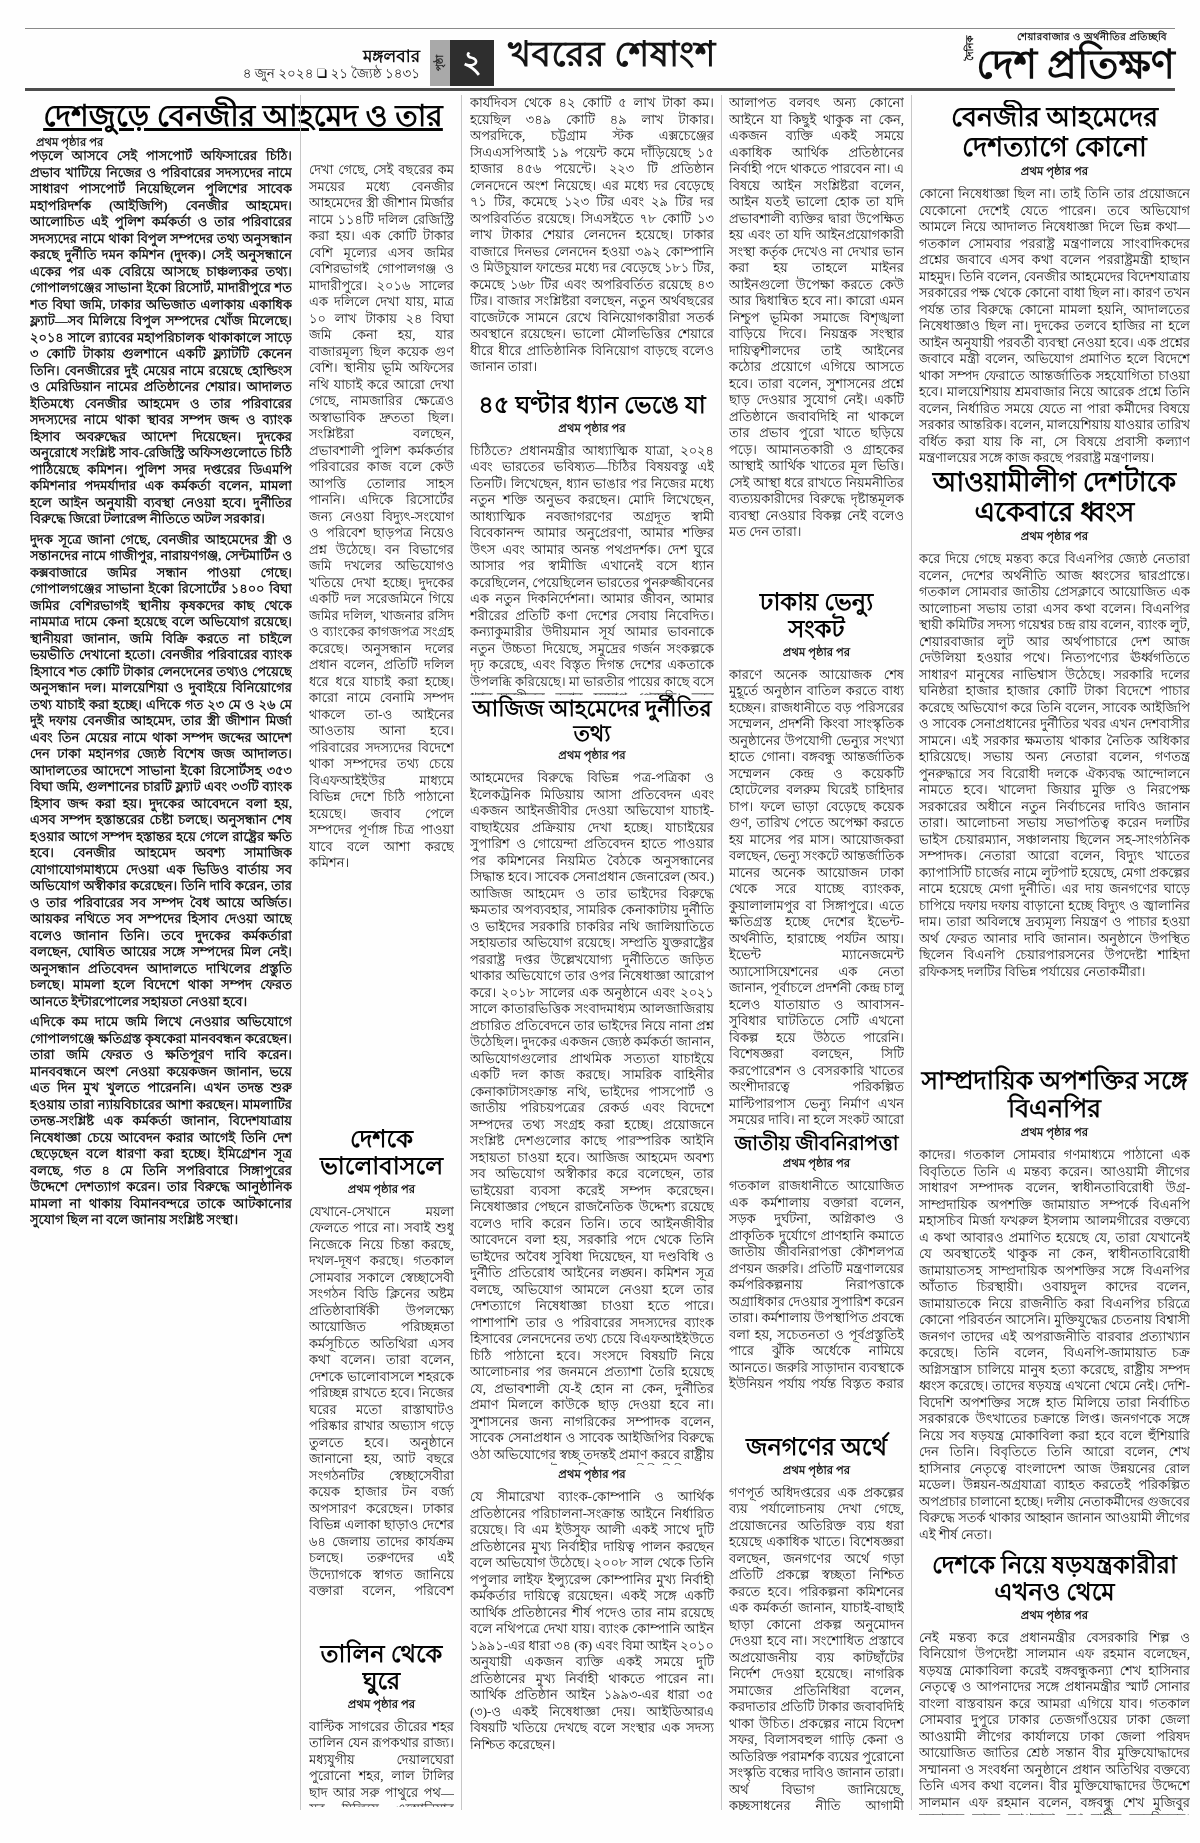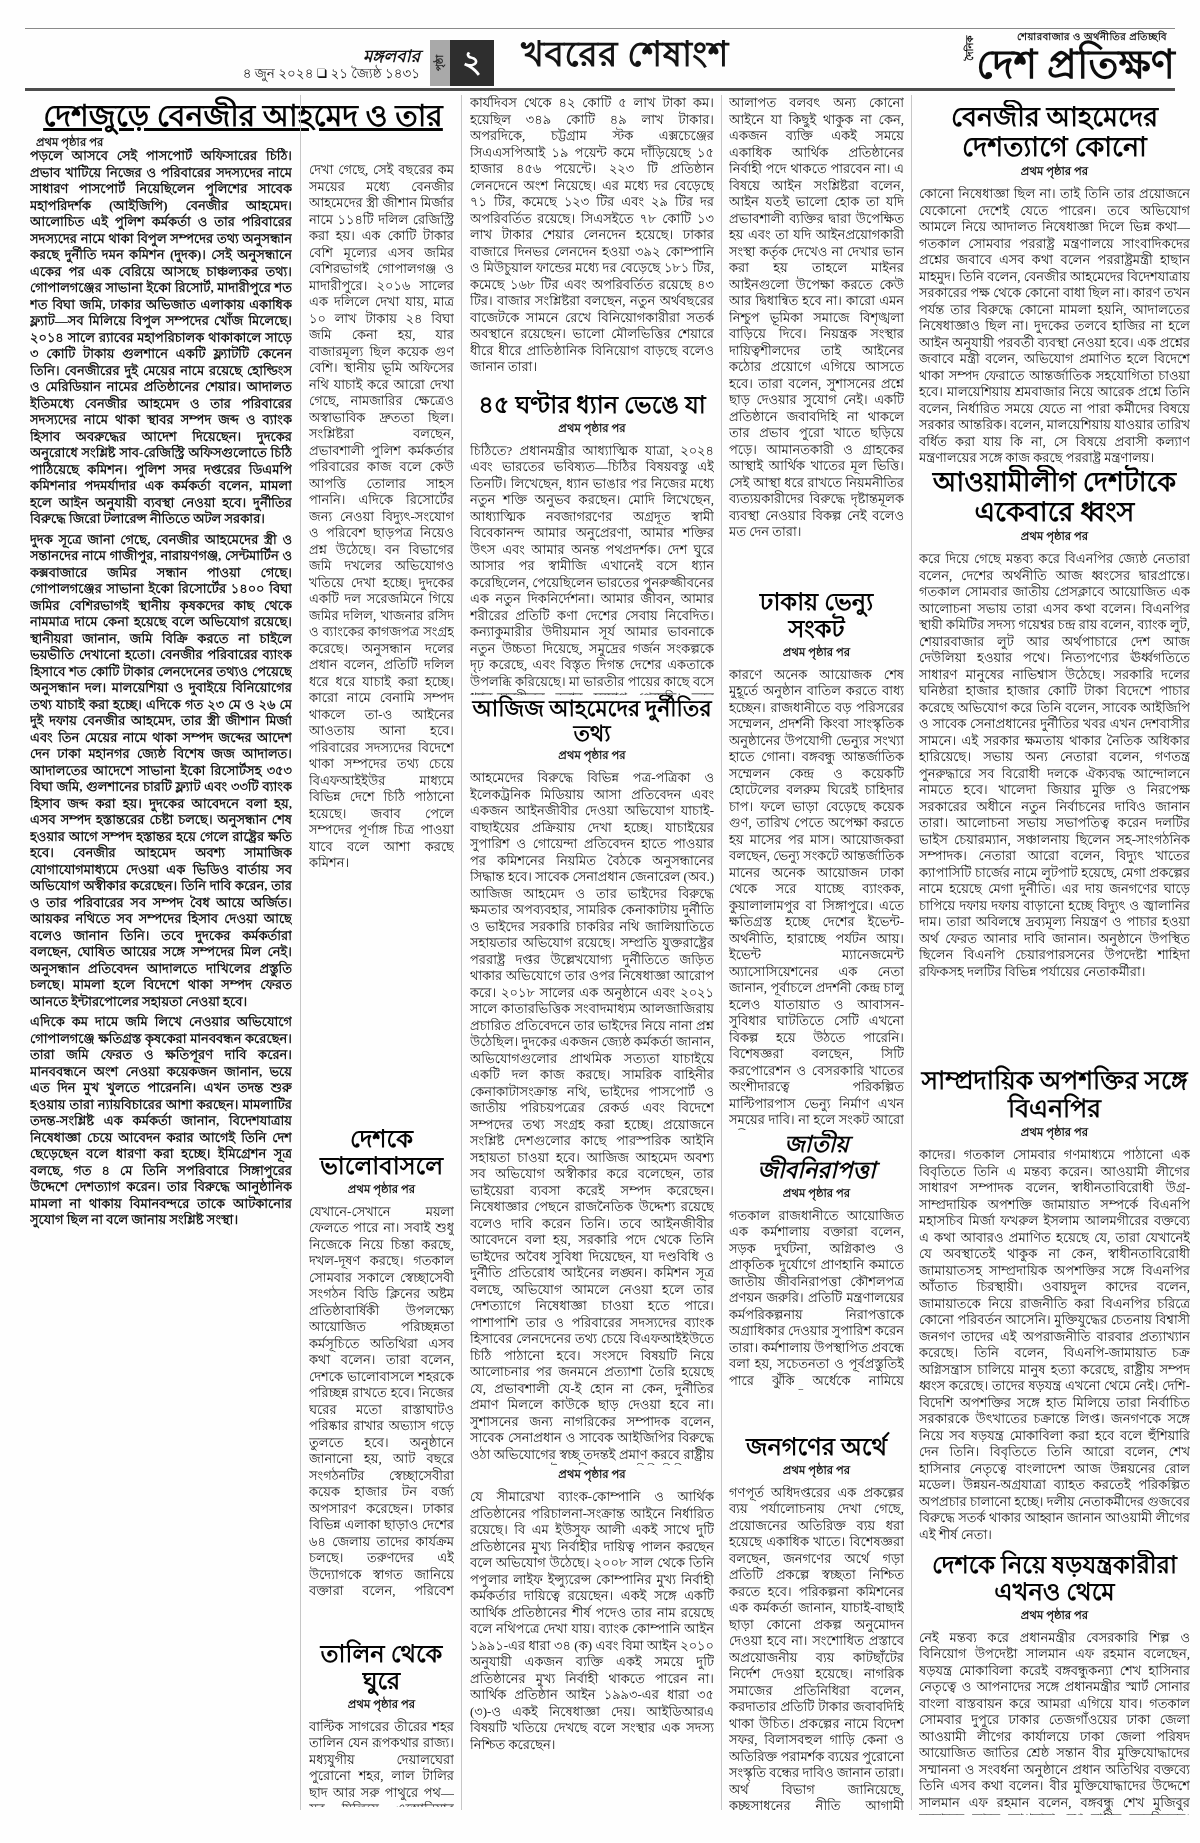--- a/index.html
+++ b/index.html
@@ -6,40 +6,40 @@
   body{background:#e8e8e8;}
   .page{
     position:relative; width:1200px; height:1843px; margin:0 auto;
     background:#fefefe; color:#141414; overflow:hidden;
     font-family:"Liberation Serif","DejaVu Serif",serif;
   }
   
   .top-rule{position:absolute; left:25px; right:25px; top:28px; height:1px; background:#8a8a8a;}
   .header{position:absolute; left:25px; right:25px; top:30px; height:56px; display:flex; align-items:flex-end;}
   .dateblock{width:395px; text-align:right; padding-bottom:4px; line-height:1.15;}
-  .weekday{font-weight:bold; font-size:17px;font-style:italic;}
+  .weekday{font-weight:bold; font-size:17px;}
   .dateline{font-size:13.5px;}
   .pagebadge{display:flex; align-items:stretch; margin-left:10px; height:46px;}
   .pageword{width:20px; background:#a9a9a9; color:#222; font-size:10px; display:flex; align-items:center; justify-content:center;
             writing-mode:vertical-rl; transform:rotate(180deg); font-weight:bold;}
   .pagenum{width:44px; background:#2e2e2e; color:#fff; font-size:30px; font-weight:bold; display:flex; align-items:center; justify-content:center;}
-  .section-title{font-size:35px; font-weight:bold; margin-left:27px; padding-bottom:0px; letter-spacing:.5px;}
+  .section-title{font-size:35px; font-weight:bold; margin-left:14px; padding-bottom:0px; letter-spacing:.5px;}
   .logoblock{margin-left:auto; text-align:right; padding-bottom:2px;}
   .tagline{font-size:10px; font-weight:bold; letter-spacing:.5px; margin-right:8px;}
   .logotype{font-size:40px; font-weight:bold; line-height:.95; color:#0d0d0d;}
   .logo-prefix{display:inline-block; font-size:10px; font-weight:bold; transform:rotate(-90deg) translateX(2px); width:12px; vertical-align:18px; letter-spacing:0;}
   .header-rule{position:absolute; left:25px; right:25px; top:88px; height:3px; background:#4d4d4d;}
   
   .col{position:absolute; overflow:hidden; text-align:justify;}
   .vsep{position:absolute; top:95px; width:1px; height:1715px; background:#c6c6c6;}
   .article{overflow:hidden;}
   .body{font-size:13px; line-height:1.27; margin:0 0 4px 0; text-align:justify;}
   .hl{font-weight:bold; text-align:center; line-height:1.12; margin:2px 0 0 0; color:#050505;}
   .h30{font-size:30px;text-decoration:underline;} .h27{font-size:27px;} .h25{font-size:25px;text-align:center;} .h24{font-size:24px;}
-  .h22{font-size:22px;} .h20{font-size:24px;margin-top:44px;} .h19{font-size:23px;font-style:italic;}
+  .h22{font-size:22px;} .h20{font-size:24px;margin-top:44px;} .h19{font-size:20px;}
   .cont{text-align:center; font-weight:bold; font-size:11.5px; margin:1px 0 4px 0;}
   .span-head{position:absolute; left:30px; top:97px; width:426px; text-align:center;}
   .span-head .cont{text-align:left; margin-left:6px;}
 </style>
 </head>
 <body>
 
 <div class="page">
 
   <div class="top-rule"></div>

